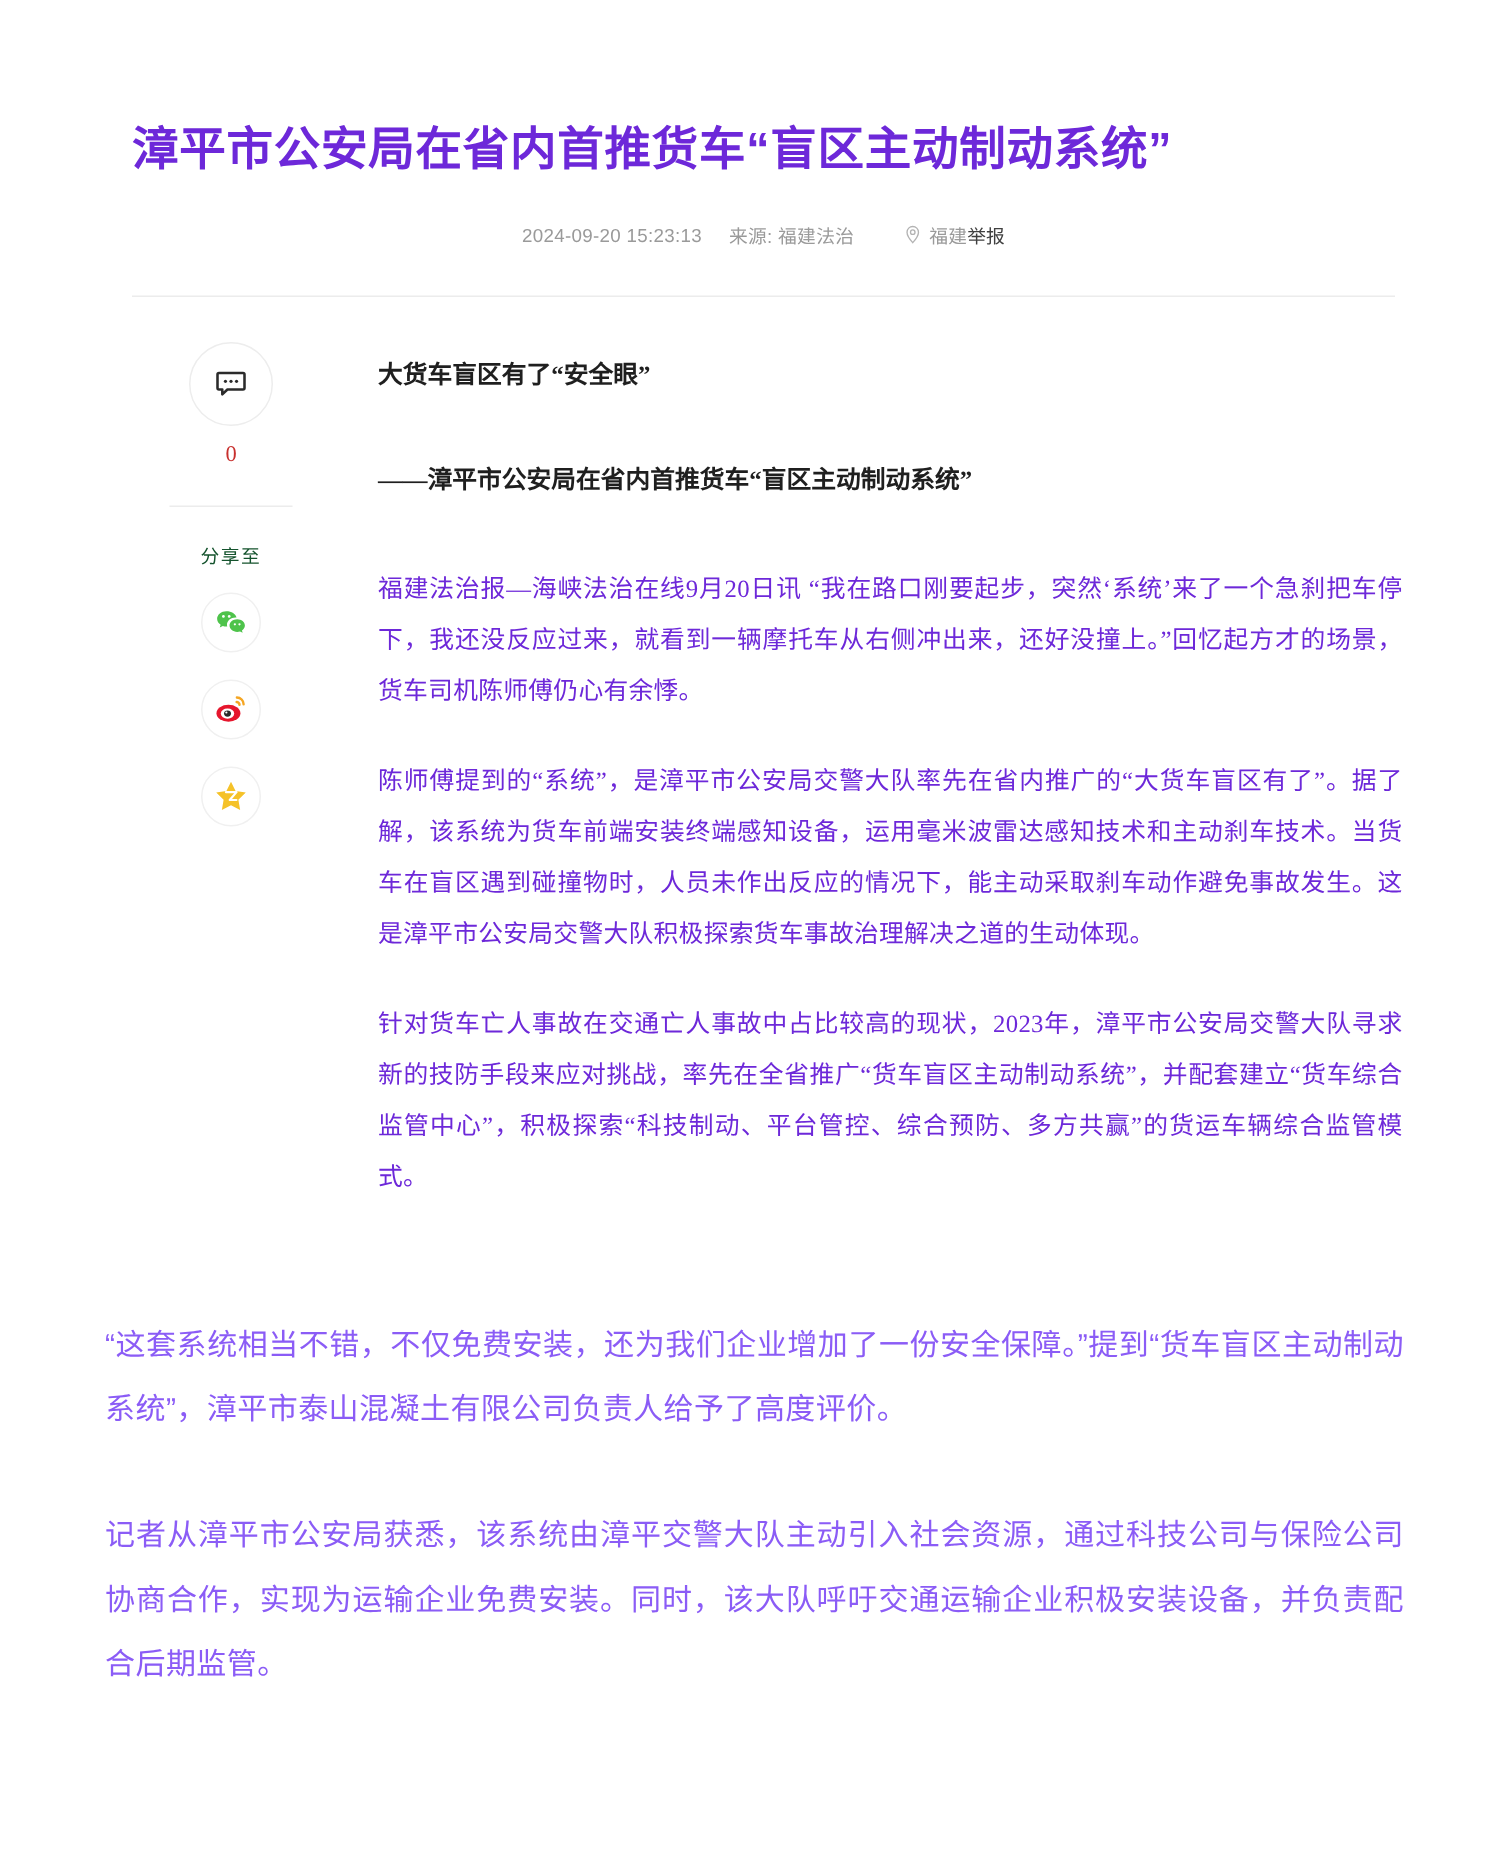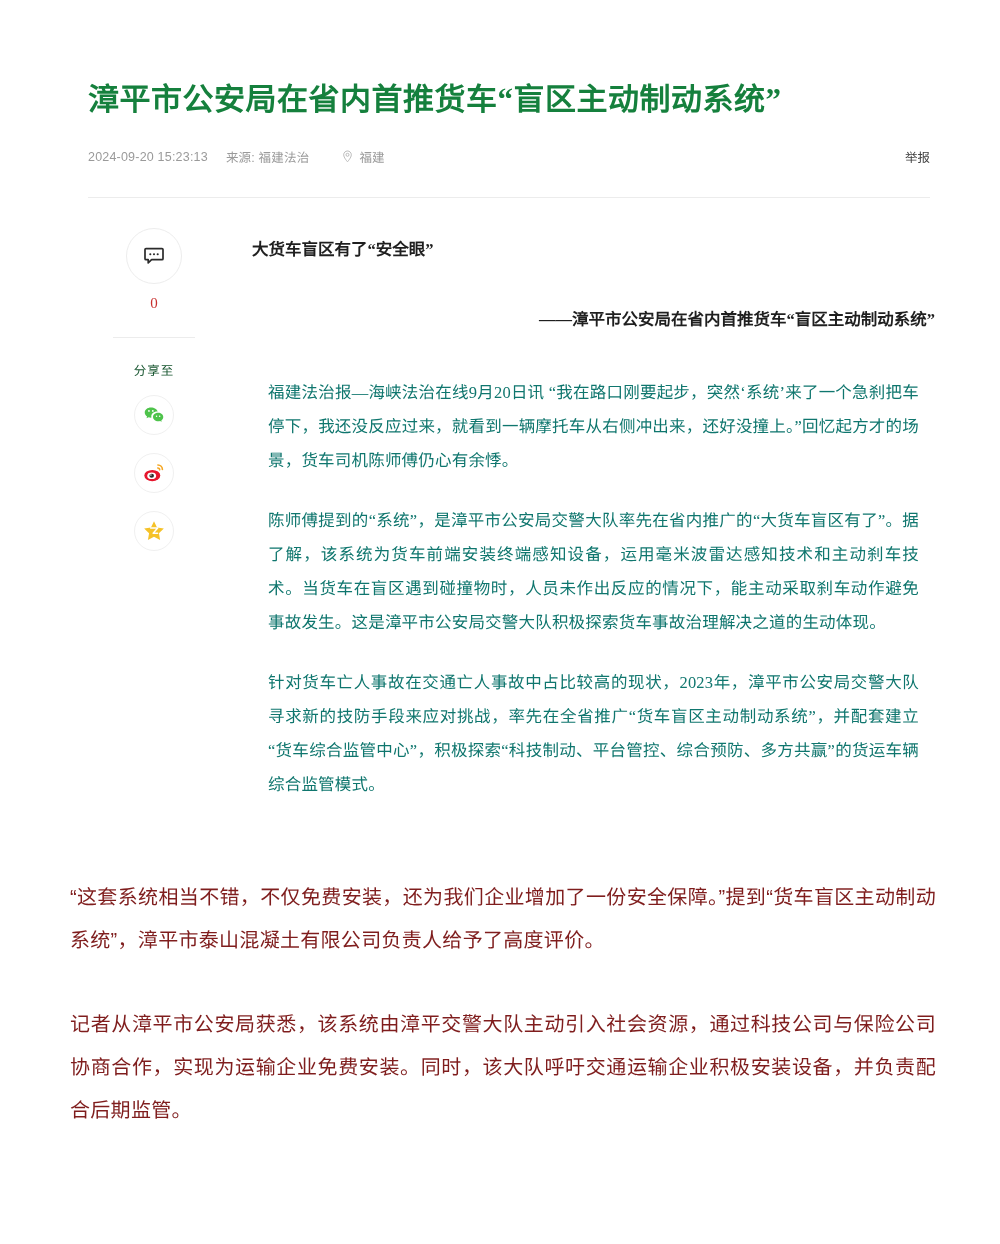--- a/index.html
+++ b/index.html
@@ -30,29 +30,29 @@
     position: absolute;
     left: 88px;
     top: 78px;
     width: 842px;
   }
   .article-title {
     font-size: 31px;
     line-height: 44px;
     font-weight: 700;
     letter-spacing: 0.5px;
-    color: #15803d;
-    margin: 0;
-    font-family: Liberation Serif, serif;
+    color: #6d28d9;
+    margin: 0;
+    font-family: Liberation Sans, sans-serif;
   }
   .meta-row {
     margin-top: 25px;
     display: flex;
     align-items: center;
-    justify-content: space-between;
+    justify-content: center;
     width: 842px;
   }
   .meta-left {
     display: flex;
     align-items: center;
     font-size: 12.5px;
     color: #9a9a9a;
     letter-spacing: 0.2px;
   }
   .meta-time { margin-right: 18px; }
@@ -153,43 +153,43 @@
     width: 683px;
     font-family: Liberation Serif, serif;
   }
   .sub-head {
     font-size: 16.5px;
     line-height: 28px;
     font-weight: 700;
     color: #1f1f1f;
     margin: 0 0 0 0;
   }
-  .sub-head.second { margin-top: 42px; text-align: right; }
+  .sub-head.second { margin-top: 42px; }
   .body-p {
     font-size: 16.5px;
     line-height: 34px;
-    color: #0f766e;
-    margin: 16px;
+    color: #6d28d9;
+    margin: 0;
     text-align: justify;
     letter-spacing: 0.2px;
   }
   .body-p.first { margin-top: 42px; }
   .body-p.gap { margin-top: 26px; }
 
   
   .wide-body {
     position: absolute;
     left: 70px;
     top: 876px;
     width: 866px;
   }
   .wide-p {
     font-size: 20px;
     line-height: 43px;
-    color: #7f1d1d;
+    color: #8b5cf6;
     margin: 0;
     text-align: justify;
     letter-spacing: 0.3px;
   }
   .wide-p.gap { margin-top: 41px; }
 </style>
 </head>
 <body>
 
 <div class="page">

